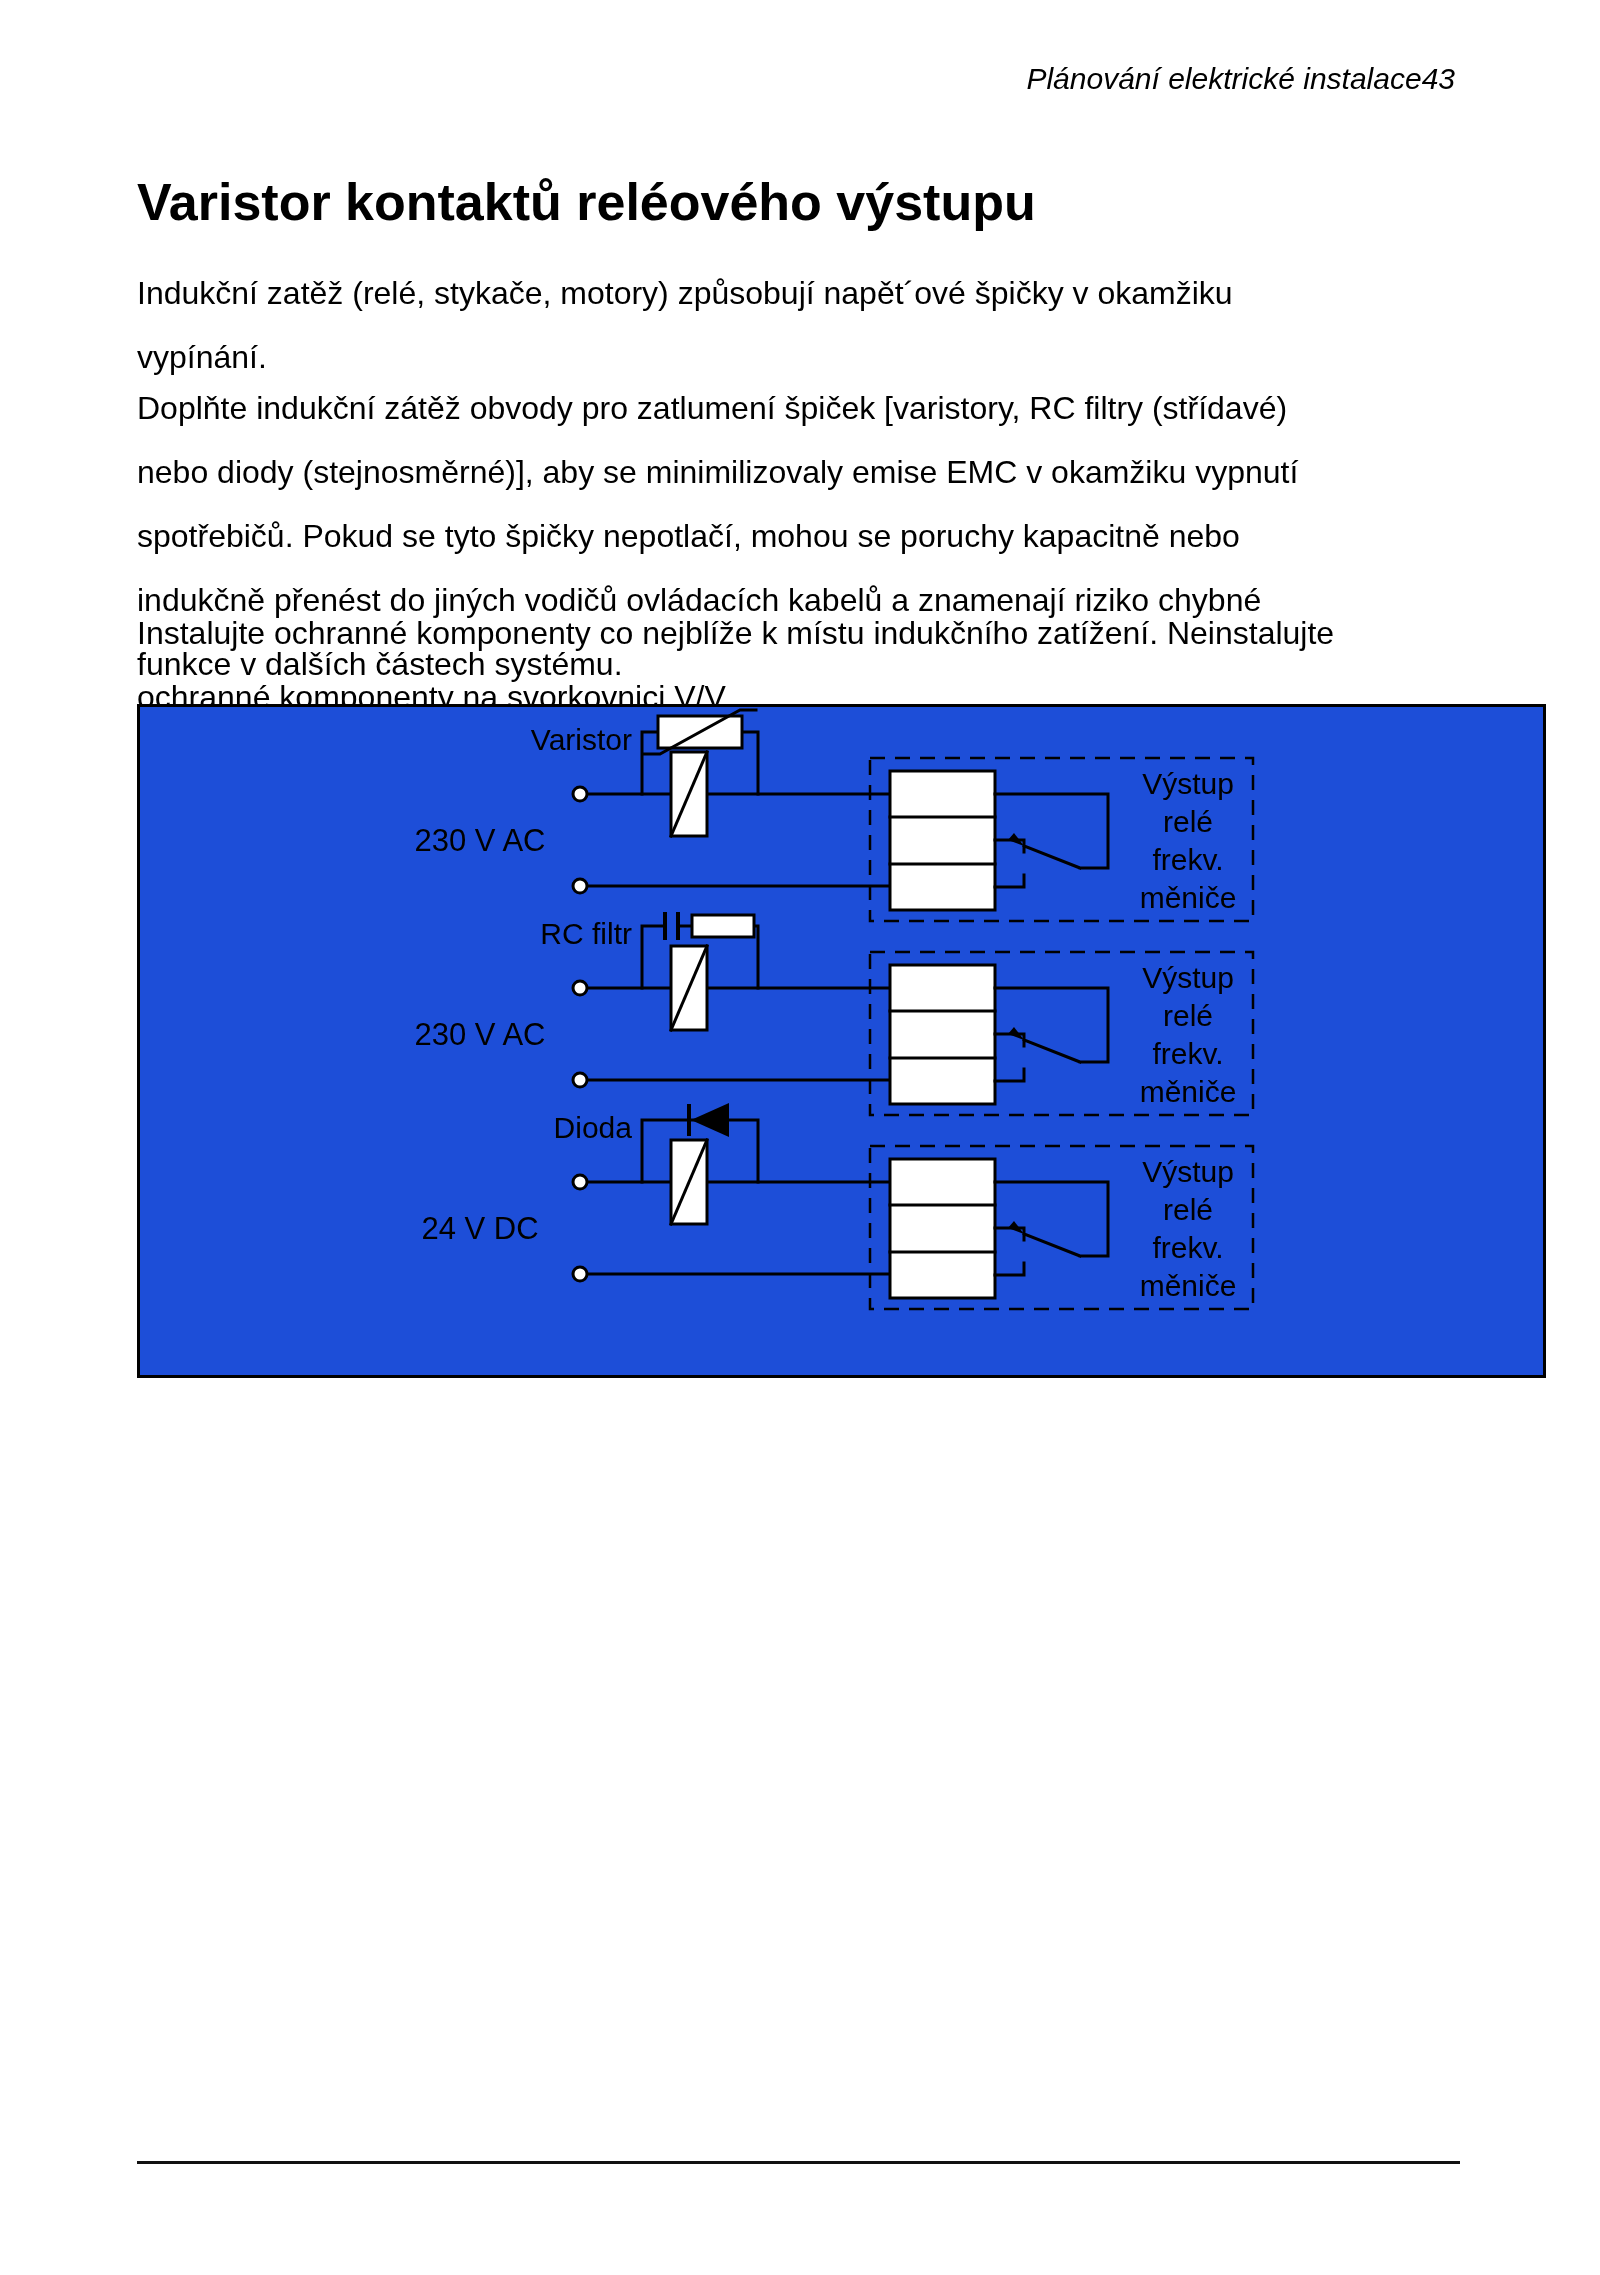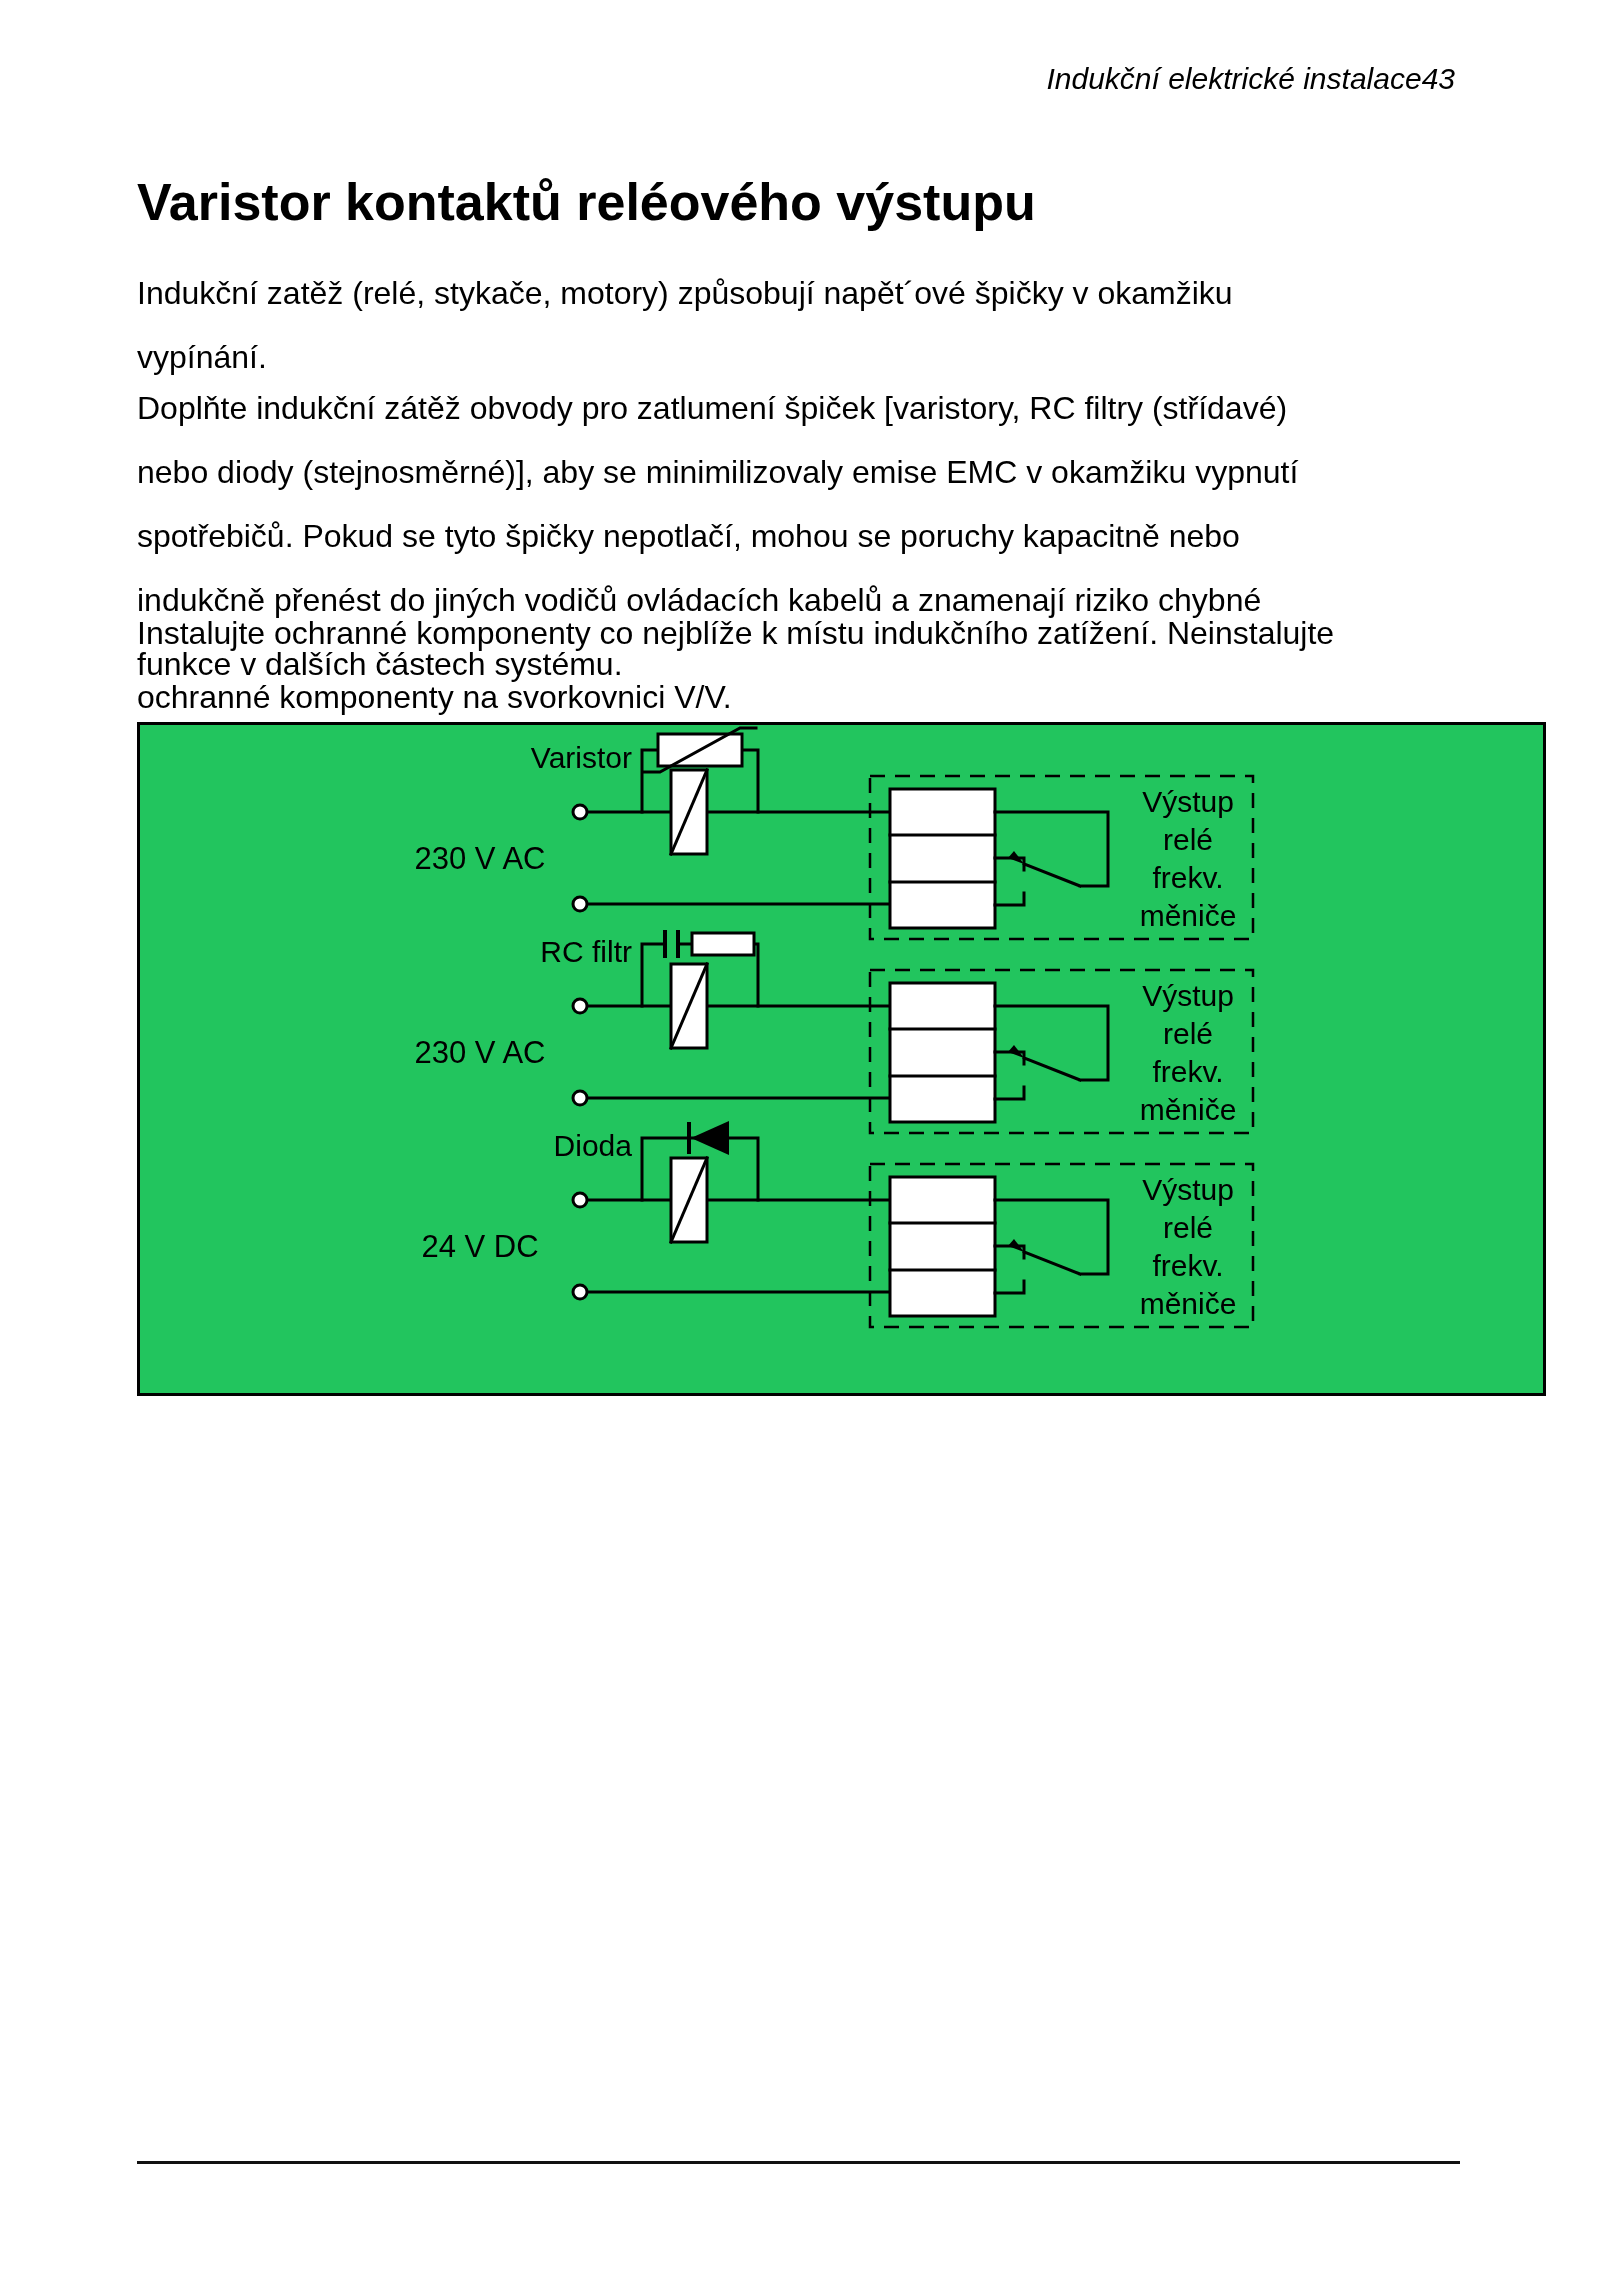--- a/index.html
+++ b/index.html
@@ -17,42 +17,42 @@
     font-size:52px;font-weight:bold;letter-spacing:0;
   }
   p.body{
     position:absolute;left:137px;margin:0;width:1370px;
     font-size:32px;line-height:64px;white-space:pre-line;
   }
   .p1{top:261px;}
   .p2{top:376px;}
   .p3{top:601px;}
   .figure{
-    position:absolute;left:137px;top:722px;width:1409px;height:674px;
-    border:3px solid #000;box-sizing:border-box;background:#22c55e;
+    position:absolute;left:137px;top:704px;width:1409px;height:674px;
+    border:3px solid #000;box-sizing:border-box;background:#1d4ed8;
   }
   .footer-rule{
     position:absolute;left:137px;top:2161px;width:1323px;height:3px;background:#111;
   }
   
   .s   {stroke:#000;stroke-width:3;fill:none;stroke-linecap:square;}
   .sf  {stroke:#000;stroke-width:3;fill:#fff;}
   .dash{stroke:#000;stroke-width:2.5;fill:none;stroke-dasharray:15 10;}
   .thick{stroke:#000;stroke-width:4;fill:none;stroke-linecap:butt;}
   .blk {fill:#000;stroke:none;}
   text.t{font-family:"Liberation Sans",sans-serif;font-size:30px;fill:#000;}
   text.v{font-size:31px;}
 </style>
 </head>
 <body>
 
 <div class="page">
 
   <div class="running-header">
-    <span>Indukční elektrické instalace</span><span class="pgnum">43</span>
+    <span>Plánování elektrické instalace</span><span class="pgnum">43</span>
   </div>
 
   <h1 class="heading">Varistor kontaktů reléového výstupu</h1>
 
   <p class="body p1">Indukční zatěž (relé, stykače, motory) způsobují napět´ové špičky v okamžiku
 vypínání.</p>
   <p class="body p2">Doplňte indukční zátěž obvody pro zatlumení špiček [varistory, RC filtry (střídavé)
 nebo diody (stejnosměrné)], aby se minimilizovaly emise EMC v okamžiku vypnutí
 spotřebičů. Pokud se tyto špičky nepotlačí, mohou se poruchy kapacitně nebo
 indukčně přenést do jiných vodičů ovládacích kabelů a znamenají riziko chybné

